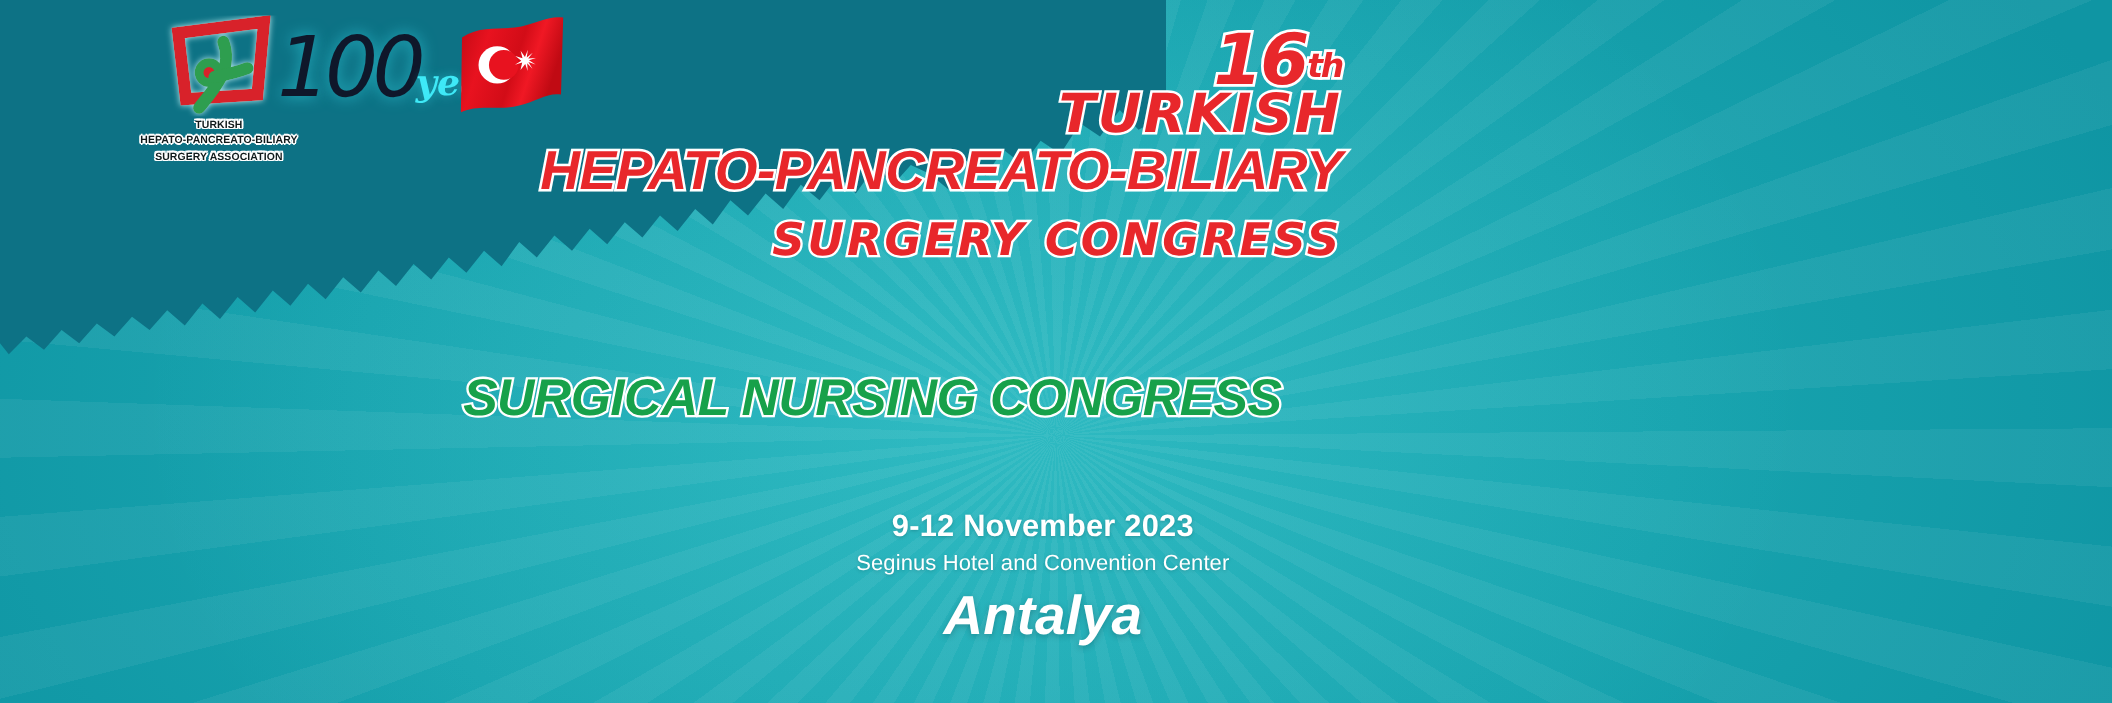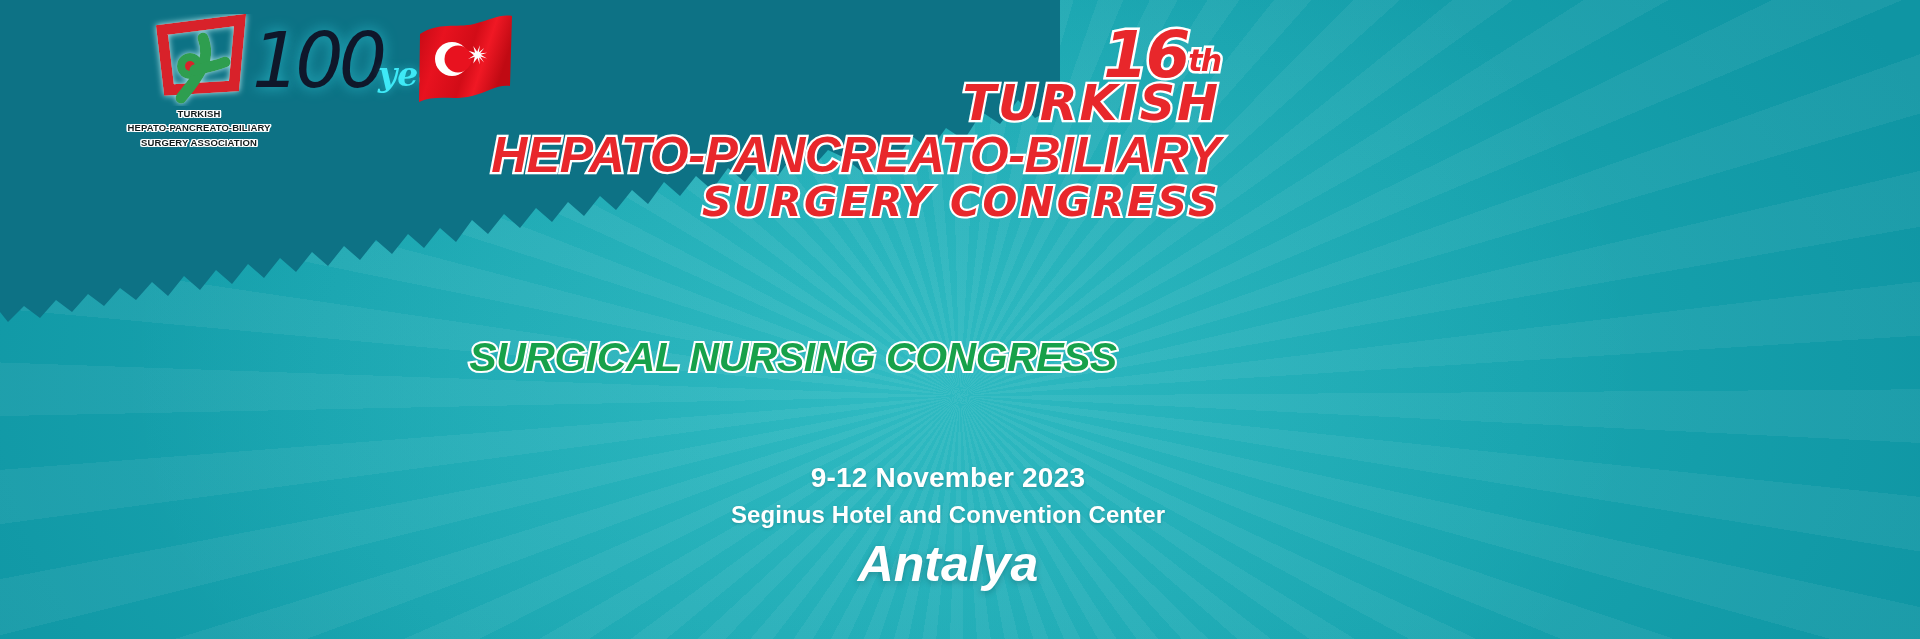--- a/index.html
+++ b/index.html
@@ -115,50 +115,50 @@
     transform:scaleX(1.0);
     -webkit-text-stroke:4.5px #fff; paint-order:stroke fill;
     margin-top:1px;
   }
   .t-sc {
     font-family:"DejaVu Sans", sans-serif;
     font-weight:700; font-style:italic;
     font-size:41px; line-height:1.0;
     color:#e8272b; letter-spacing:2.5px;
     -webkit-text-stroke:4.2px #fff; paint-order:stroke fill;
-    margin-top:2px;
+    margin-top:18px;
   }
   
   #nursing-title {
     position:absolute; left:0; right:0; top:332px;
     text-align:center;
   }
   .n-line {
     font-family:"Liberation Sans Narrow","Liberation Sans", sans-serif;
     font-weight:700; font-style:italic;
     color:#17a14a; line-height:1.06;
     -webkit-text-stroke:4.2px #fff; paint-order:stroke fill;
     letter-spacing:-0.5px;
   }
   .n-line.l1 { font-size:41px; }
-  .n-line.l2 { font-size:41px; margin-top:4px; }
+  .n-line.l2 { font-size:47px; margin-top:4px; }
   .n-line sup { font-size:17px; vertical-align:super; }
   .nt-inner { position:relative; left:-167px; display:inline-block; }
   
   #event-info {
     position:absolute; left:0; right:0; top:462px;
     text-align:center; color:#fff;
   }
   .ei-shift { position:relative; left:-12px; display:inline-block; }
   .ei-date {
     font-size:28px; font-weight:700; letter-spacing:.2px;
     text-shadow:0 1px 3px rgba(0,40,45,.25);
   }
   .ei-venue {
-    font-size:24px; font-weight:700; margin-top:7px;
+    font-size:20px; font-weight:400; margin-top:7px;
     letter-spacing:.1px;
     text-shadow:0 1px 3px rgba(0,40,45,.22);
     text-align:center;
   }
   .ei-city {
     font-family:Liberation Sans, sans-serif;
     font-style:italic; font-weight:700;
     font-size:50px; margin-top:6px; letter-spacing:0px;
     text-shadow:0 2px 6px rgba(0,40,45,.28);
   }

